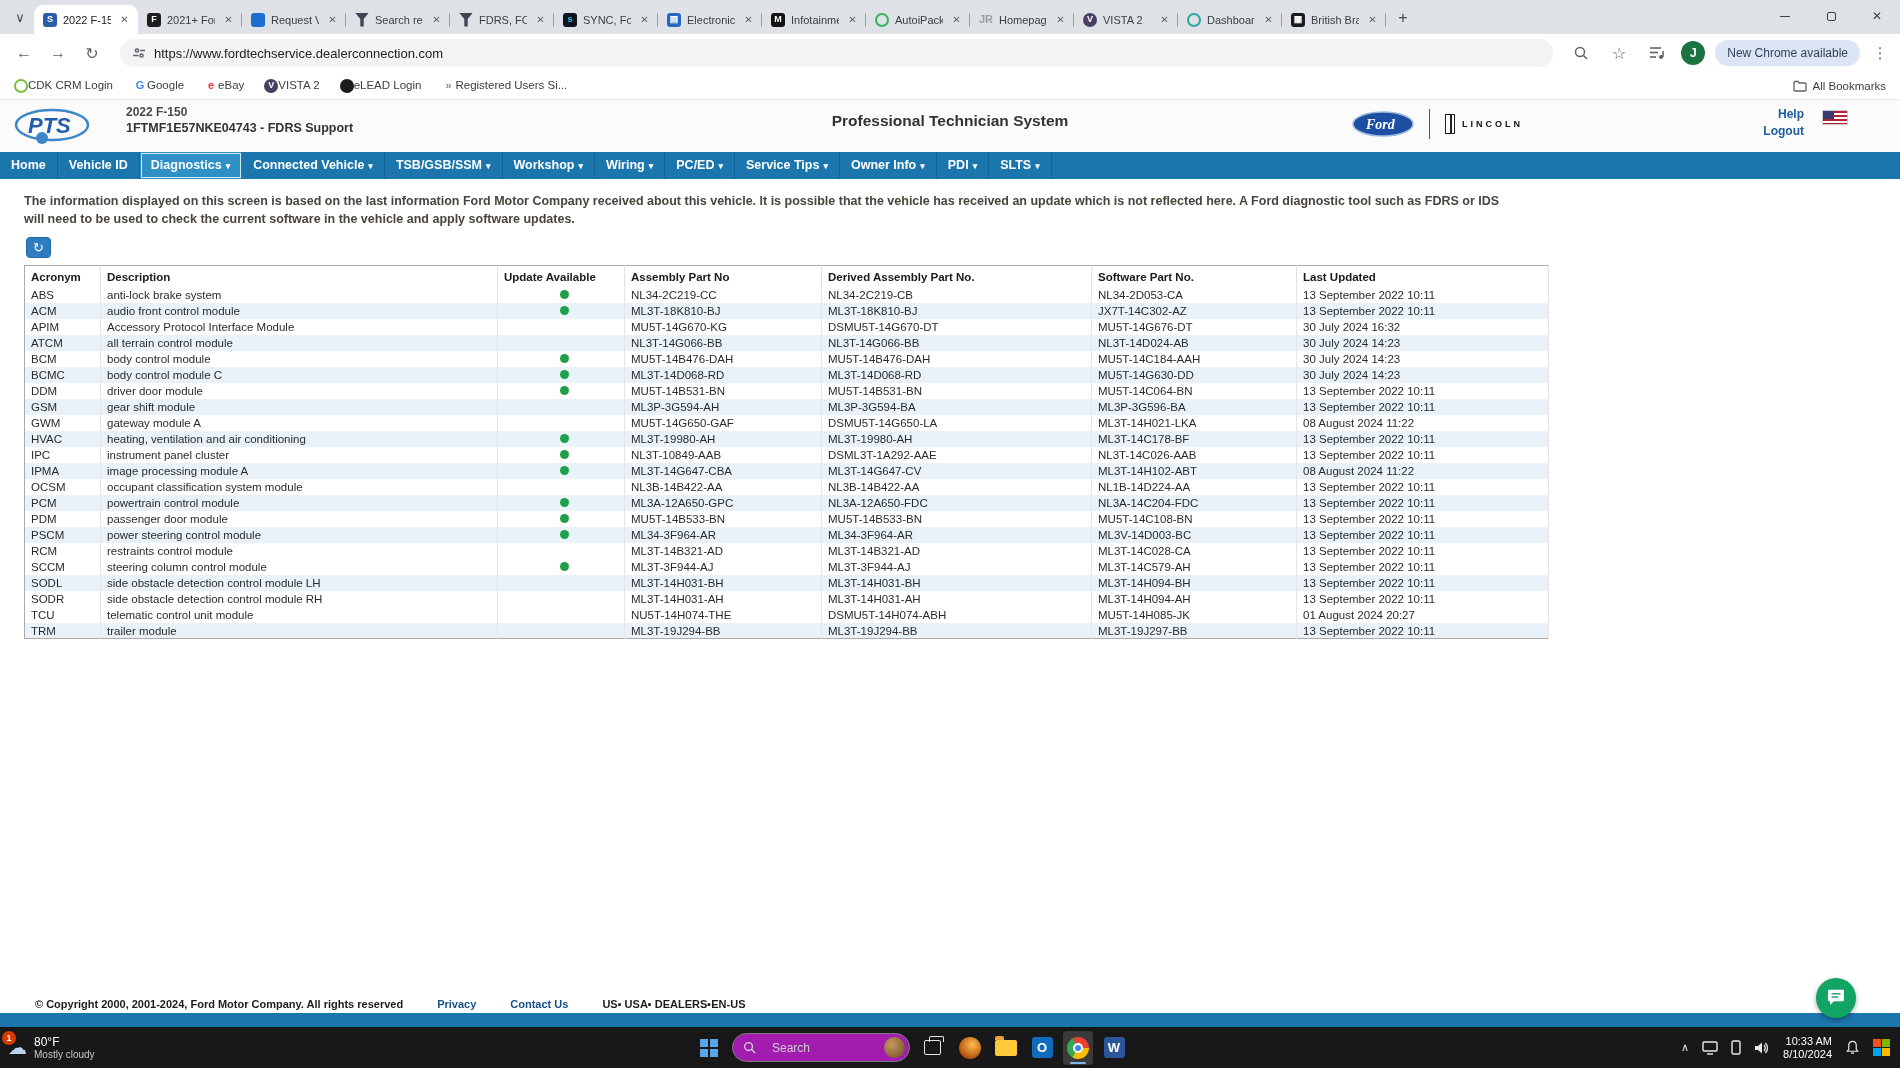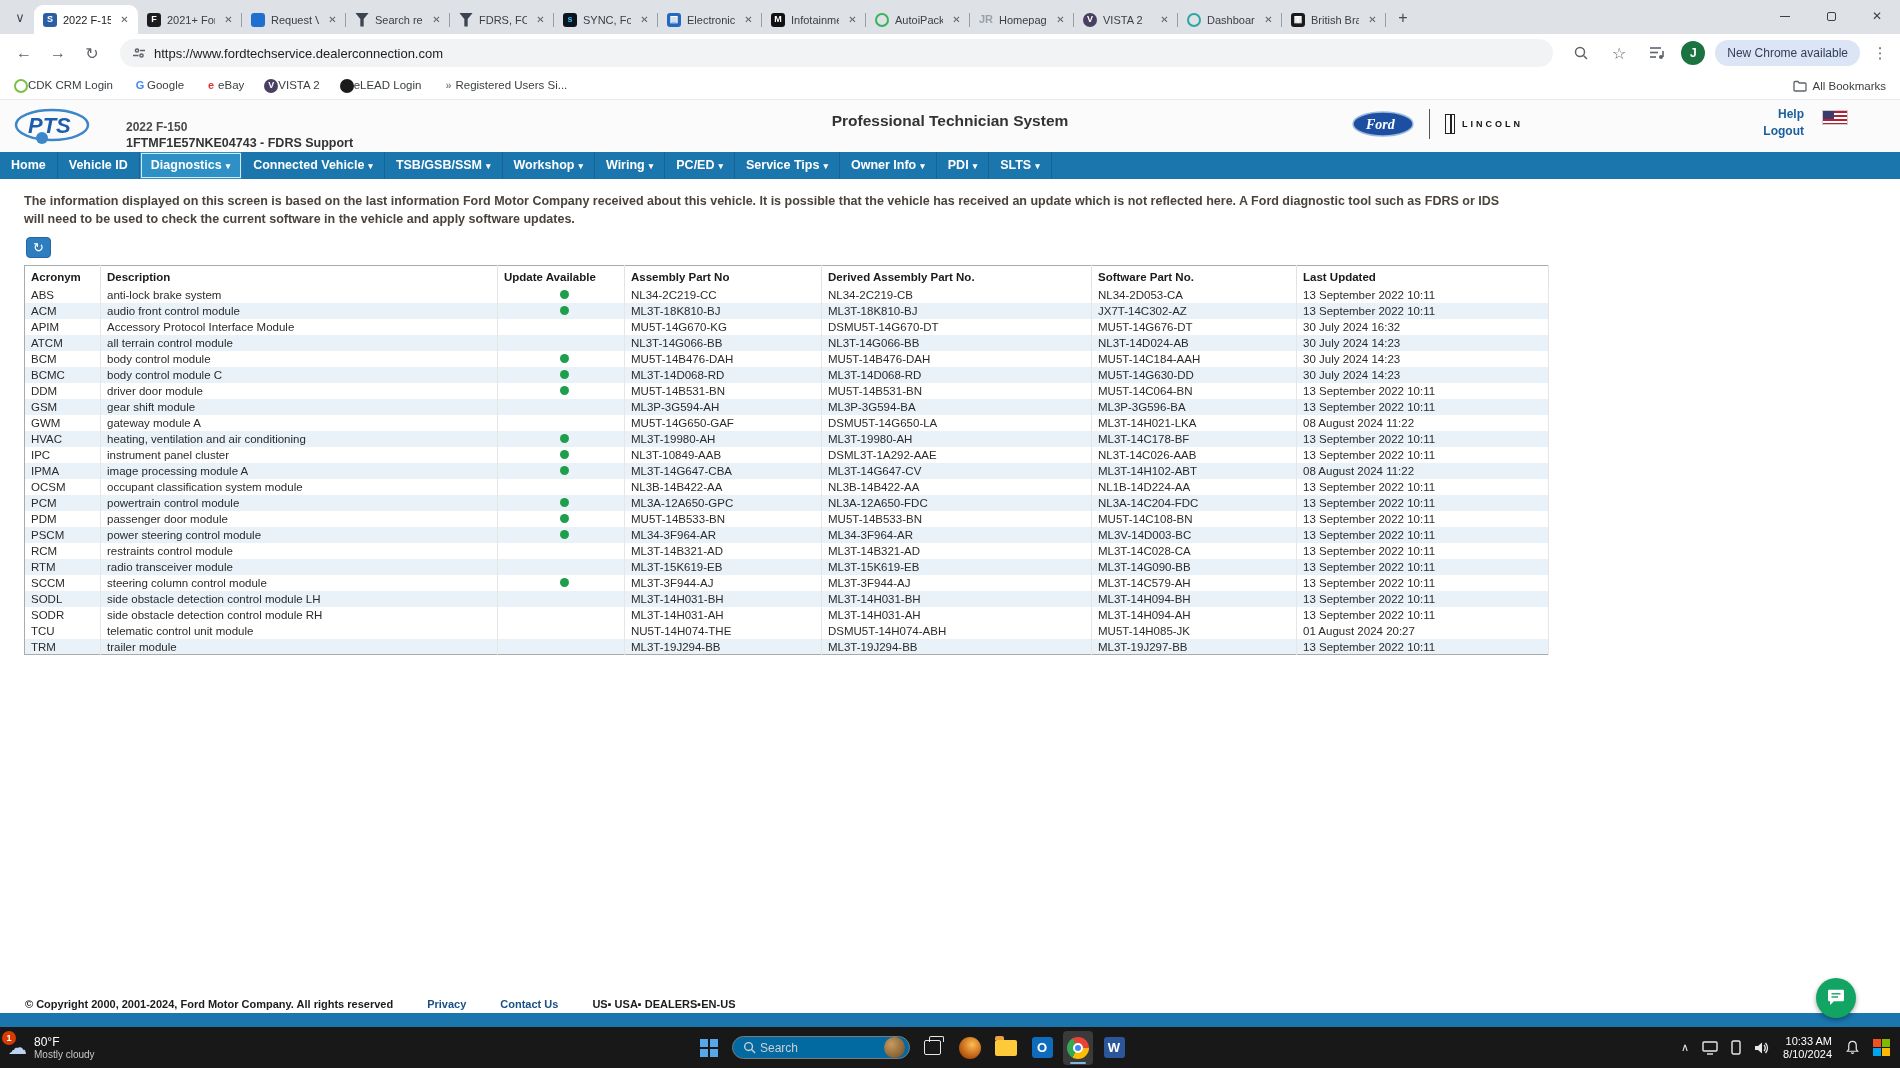--- a/index.html
+++ b/index.html
@@ -48,21 +48,21 @@
   .bookmarksbar { height:28px; background:#fff; display:flex; align-items:center; padding:0 14px; gap:20px;
                   font-size:11.5px; color:#3c4043; flex:0 0 auto; border-bottom:1px solid #e8e8e8; }
   .bm { display:flex; gap:0; cursor:pointer; white-space:nowrap; }
   .bm-all { margin-left:auto; display:flex; align-items:center; gap:6px; cursor:pointer; }
 
   
   .site { flex:1; display:flex; flex-direction:column; position:relative; background:#fff; min-height:0; }
 
   .site-header { height:52px; position:relative; background:#fbfbfb; flex:0 0 auto; }
   .pts-logo { position:absolute; left:12px; top:4px; cursor:pointer; }
-  .veh-info { position:absolute; left:126px; top:20px; }
+  .veh-info { position:absolute; left:126px; top:5px; }
   .veh-title { font-size:12px; font-weight:bold; color:#4a4a4a; }
   .veh-vin { font-size:12.5px; font-weight:bold; color:#333; margin-top:2px; }
   .app-title { position:absolute; left:0; right:0; top:12px; text-align:center; font-size:15.5px; font-weight:bold; color:#333; }
   .brand { position:absolute; left:1352px; top:9px; display:flex; align-items:center; gap:15px; }
   .brand-divider { width:1px; height:30px; background:#555; }
   .lincoln { display:flex; align-items:center; gap:7px; }
   .lincoln-mark { width:10px; height:20px; border:1.5px solid #222; position:relative; }
   .lincoln-mark::after { content:""; position:absolute; left:50%; top:0; bottom:0; width:1.5px; background:#222; }
   .lincoln-name { font-size:9px; letter-spacing:3px; color:#111; font-weight:bold; }
   .help-block { position:absolute; right:96px; top:6px; text-align:right; font-size:12px; font-weight:bold; }
@@ -84,41 +84,41 @@
 
   table.modules { border-collapse:collapse; table-layout:fixed; width:1524px; margin-left:24px;
                   border:1px solid #ababab; font-size:11.5px; color:#2b2b2b;padding-left:20px; }
   table.modules th { text-align:left; font-weight:bold; color:#1a1a1a; height:21px; padding:0 0 0 6px;
                      border-right:1px solid #e2e2e2; background:#fff; }
   table.modules td { height:16px; padding:0 0 0 6px; border-right:1px solid #e6e6e6; white-space:nowrap; overflow:hidden; }
   table.modules tr.stripe td { background:var(--stripe); }
   th.c-upd, td.c-upd { text-align:center; padding:0; }
   .dot { display:inline-block; width:9px; height:9px; border-radius:50%; background:var(--dot-green); }
 
-  .footer-row { flex:0 0 auto; height:18px; display:flex; align-items:center; gap:34px; padding-left:25px;
+  .footer-row { flex:0 0 auto; height:18px; display:flex; align-items:center; gap:34px; padding-left:35px;
                 font-size:11px; font-weight:bold; color:#1c1c1c; }
   .footer-row a { color:#184f86; text-decoration:none; cursor:pointer; }
   .blue-bar { flex:0 0 auto; height:14px; background:var(--nav-blue); }
   .chat-bubble { position:absolute; right:44px; bottom:9px; width:40px; height:40px; border-radius:50%;
                  background:var(--chat-green); display:flex; align-items:center; justify-content:center;
                  box-shadow:0 2px 5px rgba(0,0,0,.35); cursor:pointer; }
 
   
   .taskbar { height:41px; background:#181818; flex:0 0 auto; position:relative; display:flex; align-items:center; color:#fff; }
   .weather { display:flex; align-items:center; gap:7px; padding-left:8px; cursor:pointer; }
   .weather-ico { position:relative; font-size:19px; color:#bcd2f0; line-height:1; }
   .weather-badge { position:absolute; left:-6px; top:-7px; background:#d83b01; color:#fff; font-size:9px; font-weight:bold;
                    width:14px; height:14px; border-radius:50%; display:flex; align-items:center; justify-content:center; }
   .weather-temp { font-size:12px; font-weight:normal; }
   .weather-cond { font-size:10px; color:#c8c8c8; }
   .tb-center { position:absolute; left:700px; top:0; height:41px; display:flex; align-items:center; gap:14px; }
   .start { width:18px; height:18px; display:grid; grid-template-columns:8px 8px; grid-template-rows:8px 8px; gap:2px; cursor:pointer; }
   .start i { background:#57a8e8; }
-  .tb-search { width:178px; height:23px; border-radius:15px; background:#0369a1; border:1px solid #7b7b7b;
-               display:flex; align-items:center; gap:4px; padding:0 4px 0 10px; cursor:text; }
+  .tb-search { width:178px; height:29px; border-radius:15px; background:#a21caf; border:1px solid #7b7b7b;
+               display:flex; align-items:center; gap:16px; padding:0 4px 0 10px; cursor:text; }
   .tb-search .ph { font-size:12px; color:#cfcfcf; flex:1; }
   .search-daily { width:21px; height:21px; border-radius:50%; background:radial-gradient(circle at 35% 35%, #c89a5e, #6b4a22); }
   .taskview { width:17px; height:15px; border:1.5px solid #e6e6e6; border-radius:2px; position:relative; cursor:pointer; }
   .taskview::after { content:""; position:absolute; left:4px; top:-5px; width:13px; height:5px;
                      border:1.5px solid #e6e6e6; border-bottom:none; border-radius:2px 2px 0 0; }
   .app { width:30px; height:34px; display:flex; align-items:center; justify-content:center; border-radius:4px; cursor:pointer; position:relative; }
   .app.active { background:#3a3a3a; }
   .app.active::after { content:""; position:absolute; bottom:1px; left:7px; right:7px; height:2px; background:#7fb8e8; border-radius:1px; }
   .ico-firefox { width:22px; height:22px; border-radius:50%; background:radial-gradient(circle at 60% 35%, #ffbd4f, #b5520e 70%, #7d3406); }
   .ico-folder { width:22px; height:16px; background:#ffca3a; border-radius:2px; position:relative; }
@@ -559,29 +559,20 @@
             </tr>
             <tr>
               <td>RCM</td>
               <td>restraints control module</td>
               <td class="c-upd"></td>
               <td>ML3T-14B321-AD</td>
               <td>ML3T-14B321-AD</td>
               <td>ML3T-14C028-CA</td>
               <td>13 September 2022 10:11</td>
             </tr>
-            <tr class="stripe">
-              <td>RTM</td>
-              <td>radio transceiver module</td>
-              <td class="c-upd"></td>
-              <td>ML3T-15K619-EB</td>
-              <td>ML3T-15K619-EB</td>
-              <td>ML3T-14G090-BB</td>
-              <td>13 September 2022 10:11</td>
-            </tr>
             <tr>
               <td>SCCM</td>
               <td>steering column control module</td>
               <td class="c-upd"><span class="dot"></span></td>
               <td>ML3T-3F944-AJ</td>
               <td>ML3T-3F944-AJ</td>
               <td>ML3T-14C579-AH</td>
               <td>13 September 2022 10:11</td>
             </tr>
             <tr class="stripe">

